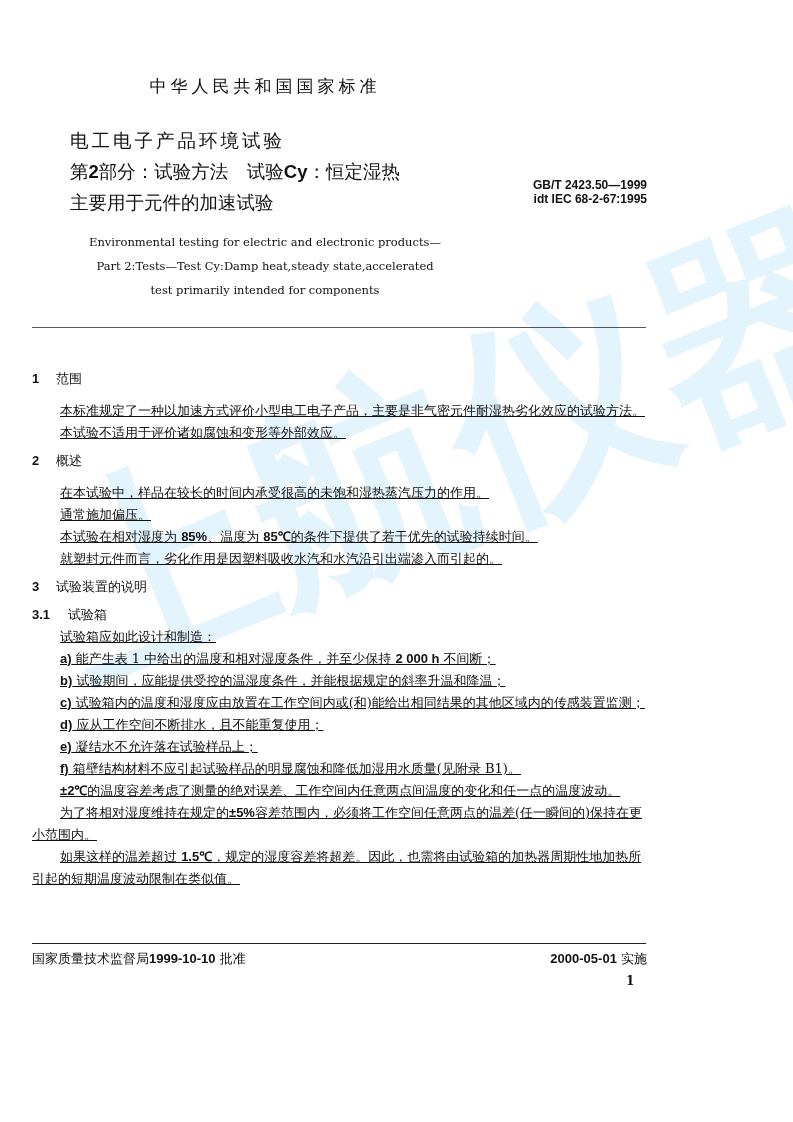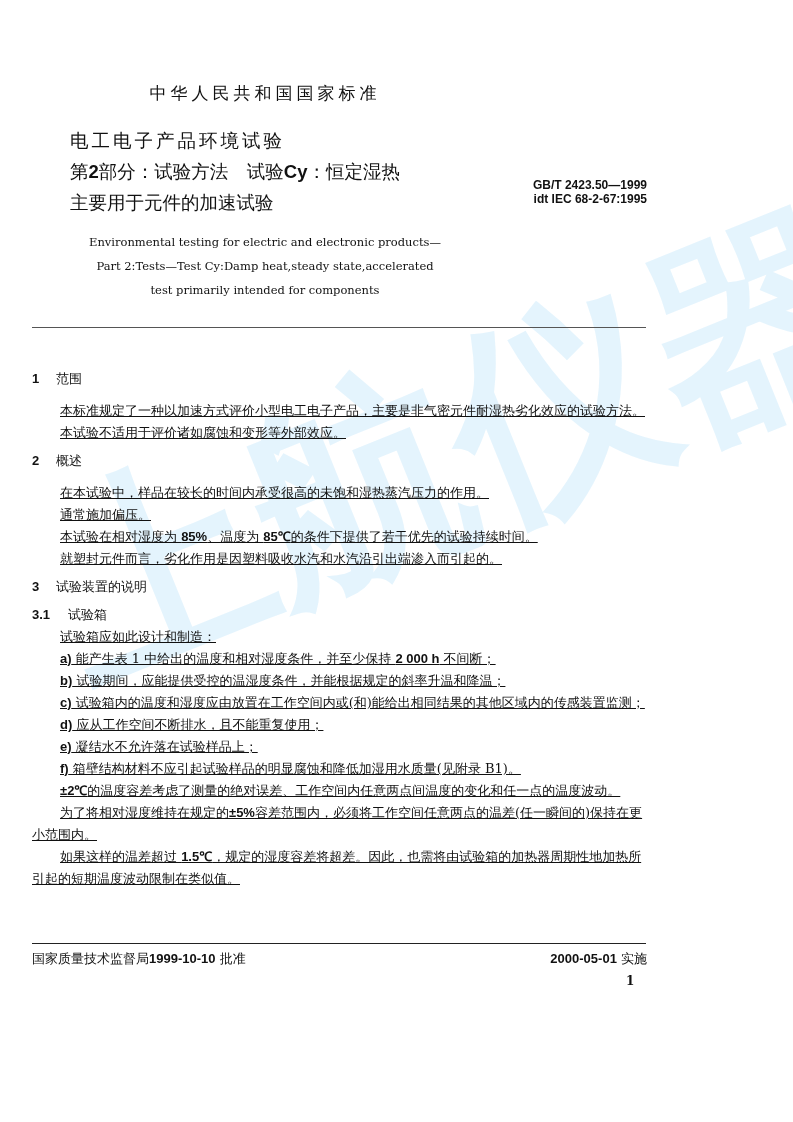--- a/index.html
+++ b/index.html
@@ -1,18 +1,18 @@
 <!DOCTYPE html>
 <html><head>
 <meta charset="utf-8">
 <style>
   html, body { margin: 0; padding: 0; background: #ffffff; }
   body { width: 793px; height: 1122px; position: relative; overflow: hidden; color: #111; font-family: "DejaVu Serif", "Liberation Serif", serif; }
   .abs { position: absolute; }
-  .national { left: 0; width: 530px; top: 82px; text-align: center; font-size: 17px; letter-spacing: 4px; font-family: "DejaVu Sans", sans-serif; }
+  .national { left: 0; width: 530px; top: 75px; text-align: center; font-size: 17px; letter-spacing: 4px; font-family: "DejaVu Sans", sans-serif; }
   .title-block { left: 70px; width: 380px; top: 125px; text-align: left; font-size: 18.5px; line-height: 31px; font-family: "DejaVu Sans", sans-serif; }
   .title-block .l1 { letter-spacing: 3px; }
   .title-block b { font-family: "Liberation Sans", sans-serif; font-weight: bold; }
   .code { left: 482px; width: 165px; top: 178px; text-align: right; font-size: 12px; line-height: 14px; font-weight: bold; font-family: "Liberation Sans", sans-serif; }
   .code .c2 { text-align: right; }
   .en-title { left: 60px; width: 410px; top: 230px; text-align: center; font-size: 11.5px; line-height: 24px; font-weight: normal; font-family: "DejaVu Serif", serif; }
   .hr-top { left: 32px; width: 614px; top: 327px; height: 0; border-top: 1.5px solid #555; }
   .hr-bottom { left: 32px; width: 614px; top: 943px; height: 0; border-top: 1.2px solid #222; }
   .content { left: 32px; width: 616px; top: 368px; font-size: 13px; line-height: 22px; font-family: "DejaVu Serif", serif; }
   .content p { margin: 0; }

